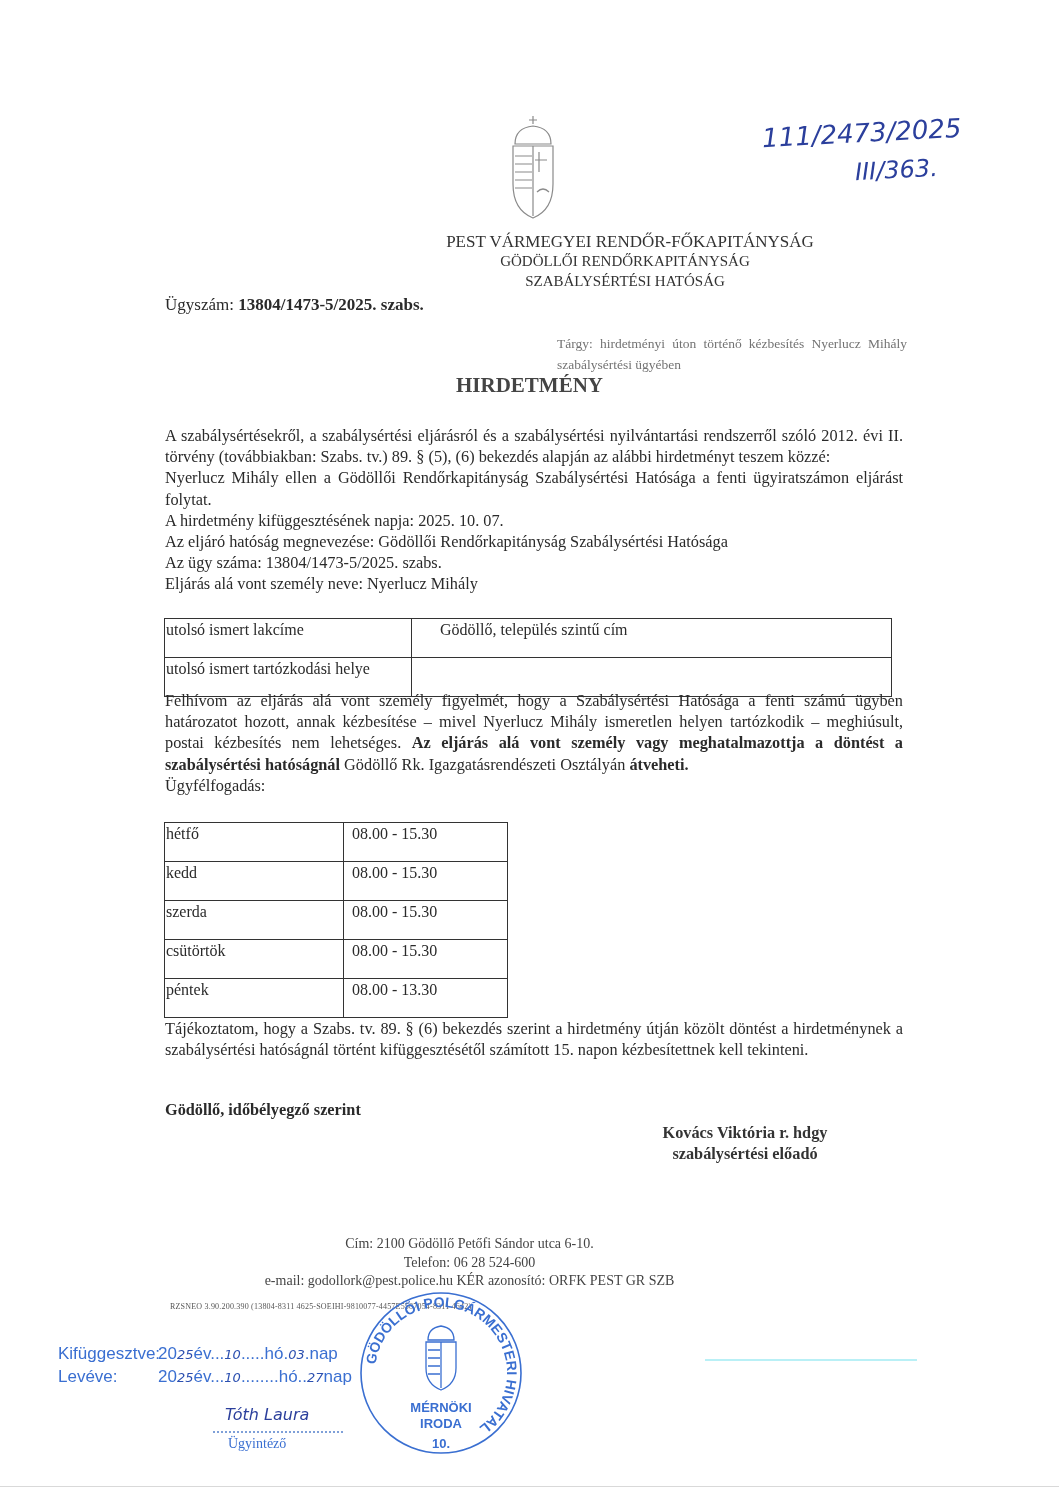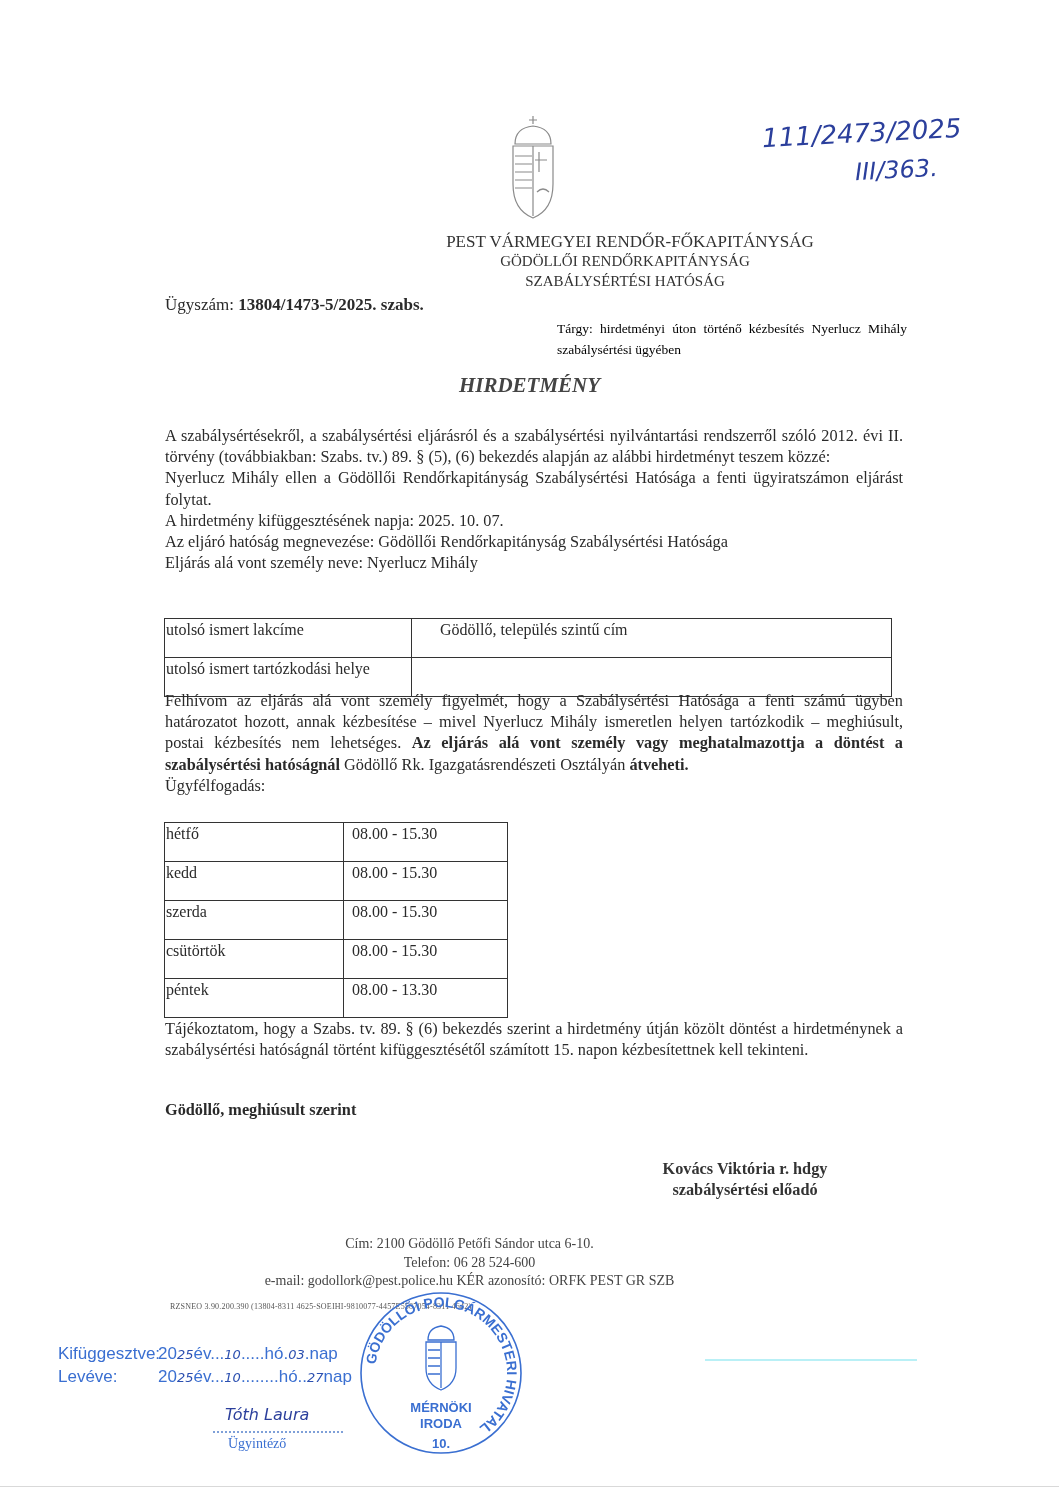--- a/index.html
+++ b/index.html
@@ -9,37 +9,37 @@
   .handwriting { font-family: "DejaVu Sans", sans-serif; color: #2b3f9c; font-style: italic; }
   .hw1 { left: 762px; top: 118px; font-size: 26px; letter-spacing: 0px; transform: rotate(-3deg); }
   .hw2 { left: 855px; top: 156px; font-size: 24px; transform: rotate(-3deg); }
   .crest { left: 505px; top: 114px; width: 56px; height: 106px; }
   .header-line { left: 0; width: 1059px; text-align: center; font-variant: small-caps; color: #333; }
   .h1 { top: 232px; font-size: 17px; left: 200px; width: 860px; }
   .h2 { top: 253px; font-size: 15px; left: 195px; width: 860px; }
   .h3 { top: 273px; font-size: 15px; left: 195px; width: 860px; }
   .case { left: 165px; top: 295px; font-size: 17px; }
   .case b { font-weight: bold; }
-  .subject { left: 557px; top: 318px; width: 350px; font-size: 13.5px; line-height: 21px; text-align: justify; color: #000000; }
-  .title { left: 0; width: 1059px; top: 373px; text-align: center; font-size: 21px; font-weight: bold; color: #444; font-style: italic; }
+  .subject { left: 557px; top: 333px; width: 350px; font-size: 13.5px; line-height: 21px; text-align: justify; color: #737373; }
+  .title { left: 0; width: 1059px; top: 373px; text-align: center; font-size: 21px; font-weight: bold; color: #444; }
   .body-text { left: 165px; width: 738px; font-size: 16.3px; line-height: 21.2px; text-align: justify; }
   .p1 { top: 425px; }
   table { border-collapse: collapse; }
   .addr-table { left: 164px; top: 618px; width: 728px; border-radius: 18px; }
   .addr-table td { border: 1px solid #333; height: 36px; vertical-align: top; font-size: 16px; padding: 2px 0 0 1px; }
   .addr-table td.c1 { width: 245px; }
   .addr-table td.c2 { padding-left: 28px; }
   .p2 { top: 690px; }
   .hours-table { left: 164px; top: 822px; width: 344px; }
   .hours-table td { border: 1px solid #333; height: 36px; vertical-align: top; font-size: 16px; padding: 2px 0 0 1px; }
   .hours-table td.c1 { width: 177px; }
   .hours-table td.c2 { padding-left: 8px; }
   .p3 { top: 1018px; }
   .place { left: 165px; top: 1100px; font-size: 16.3px; font-weight: bold; }
-  .sig { left: 615px; top: 1122px; width: 260px; text-align: center; font-size: 16.3px; font-weight: bold; line-height: 21px; color: #333; margin-top: 36px; }
+  .sig { left: 615px; top: 1122px; width: 260px; text-align: center; font-size: 16.3px; font-weight: bold; line-height: 21px; color: #333; }
   .footer { left: 0; width: 939px; text-align: center; font-size: 14px; color: #444; }
   .f1 { top: 1236px; } .f2 { top: 1255px; } .f3 { top: 1273px; }
   .refcode { left: 170px; top: 1302px; font-size: 8px; color: #555; letter-spacing: 0.2px; }
   .stamp-lines { left: 58px; top: 1343px; font-family: "Liberation Sans", sans-serif; color: #3a6fd1; font-size: 17px; line-height: 22px; }
   .stamp-lines .lbl { display: inline-block; width: 100px; }
   .stamp-lines .val { display: inline-block; }
   .stamp-lines .hw { font-family: "DejaVu Sans", sans-serif; font-style: italic; color: #2b4fb0; font-size: 13px; }
   .signature { left: 225px; top: 1405px; font-family: "DejaVu Sans", sans-serif; font-style: italic; color: #2b3f9c; font-size: 16px; }
   .sig-dots { left: 213px; top: 1431px; width: 130px; border-top: 2px dotted #7fa0d8; }
   .ugyintezo { left: 228px; top: 1436px; font-size: 14px; color: #3a6fd1; font-family: "Liberation Serif", serif; }
@@ -76,20 +76,21 @@
 
 <div class="abs subject">Tárgy: hirdetményi úton történő kézbesítés Nyerlucz Mihály szabálysértési ügyében</div>
 
 <div class="abs title">HIRDETMÉNY</div>
 
 <div class="abs body-text p1">
   <div>A szabálysértésekről, a szabálysértési eljárásról és a szabálysértési nyilvántartási rendszerről szóló 2012. évi II. törvény (továbbiakban: Szabs. tv.) 89. § (5), (6) bekezdés alapján az alábbi hirdetményt teszem közzé:</div>
   <div>Nyerlucz Mihály ellen a  Gödöllői Rendőrkapitányság Szabálysértési Hatósága a fenti ügyiratszámon eljárást folytat.</div>
   <div>A hirdetmény kifüggesztésének napja: 2025. 10. 07.</div>
   <div>Az eljáró hatóság megnevezése: Gödöllői Rendőrkapitányság Szabálysértési Hatósága</div>
+  <div>Az ügy száma: 13804/1473-5/2025. szabs.</div>
   <div>Eljárás alá vont személy neve: Nyerlucz Mihály</div>
 </div>
 
 <table class="abs addr-table">
   <tbody>
       <tr>
     <td class="c1">utolsó ismert lakcíme</td>
     <td class="c2">Gödöllő, település szintű cím</td>
   </tr>
   <tr>
@@ -124,21 +125,21 @@
       </tr>
   <tr>
         <td class="c1">péntek</td>
         <td class="c2">08.00 - 13.30</td>
       </tr>
 </tbody>
   </table>
 
 <div class="abs body-text p3">Tájékoztatom, hogy a Szabs. tv. 89. § (6) bekezdés szerint a hirdetmény útján közölt döntést a hirdetménynek a szabálysértési hatóságnál történt kifüggesztésétől számított 15. napon kézbesítettnek kell tekinteni.</div>
 
-<div class="abs place">Gödöllő, meghiúsult szerint</div>
+<div class="abs place">Gödöllő, időbélyegző szerint</div>
 
 <div class="abs sig">
   <div>Kovács Viktória r. hdgy</div>
   <div>szabálysértési előadó</div>
 </div>
 
 <div class="abs footer f1">Cím: 2100 Gödöllő Petőfi Sándor utca 6-10.</div>
 <div class="abs footer f2">Telefon: 06 28 524-600</div>
 <div class="abs footer f3">e-mail: godollork@pest.police.hu KÉR azonosító: ORFK PEST GR SZB</div>
 

